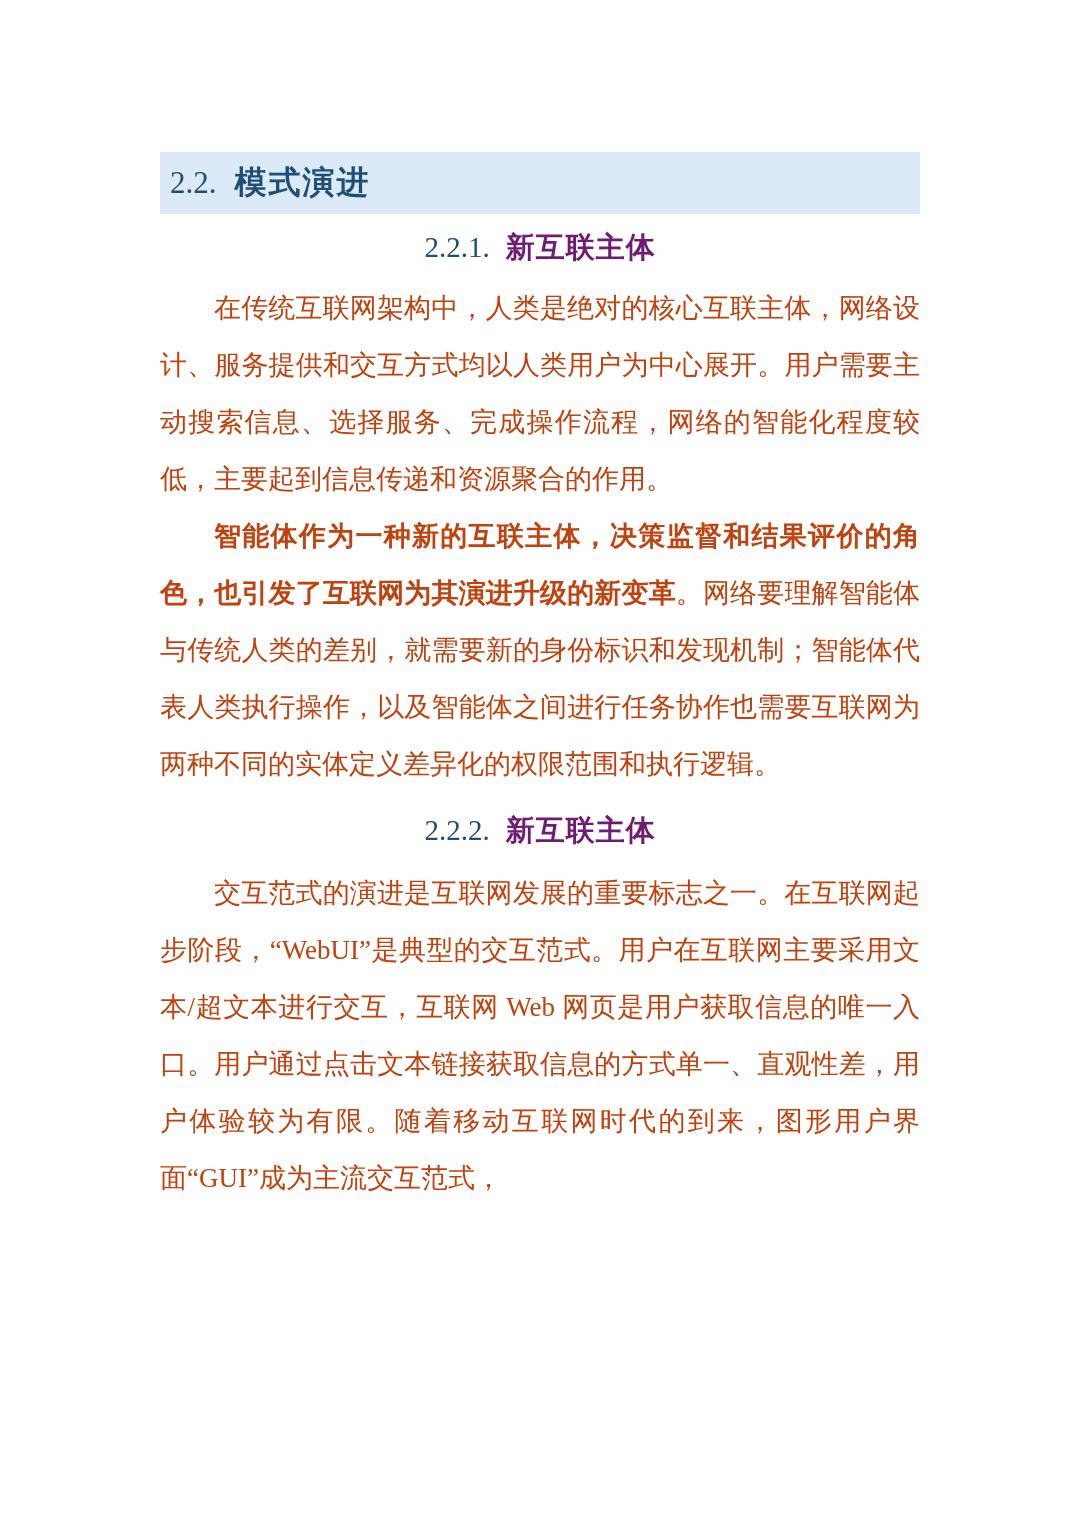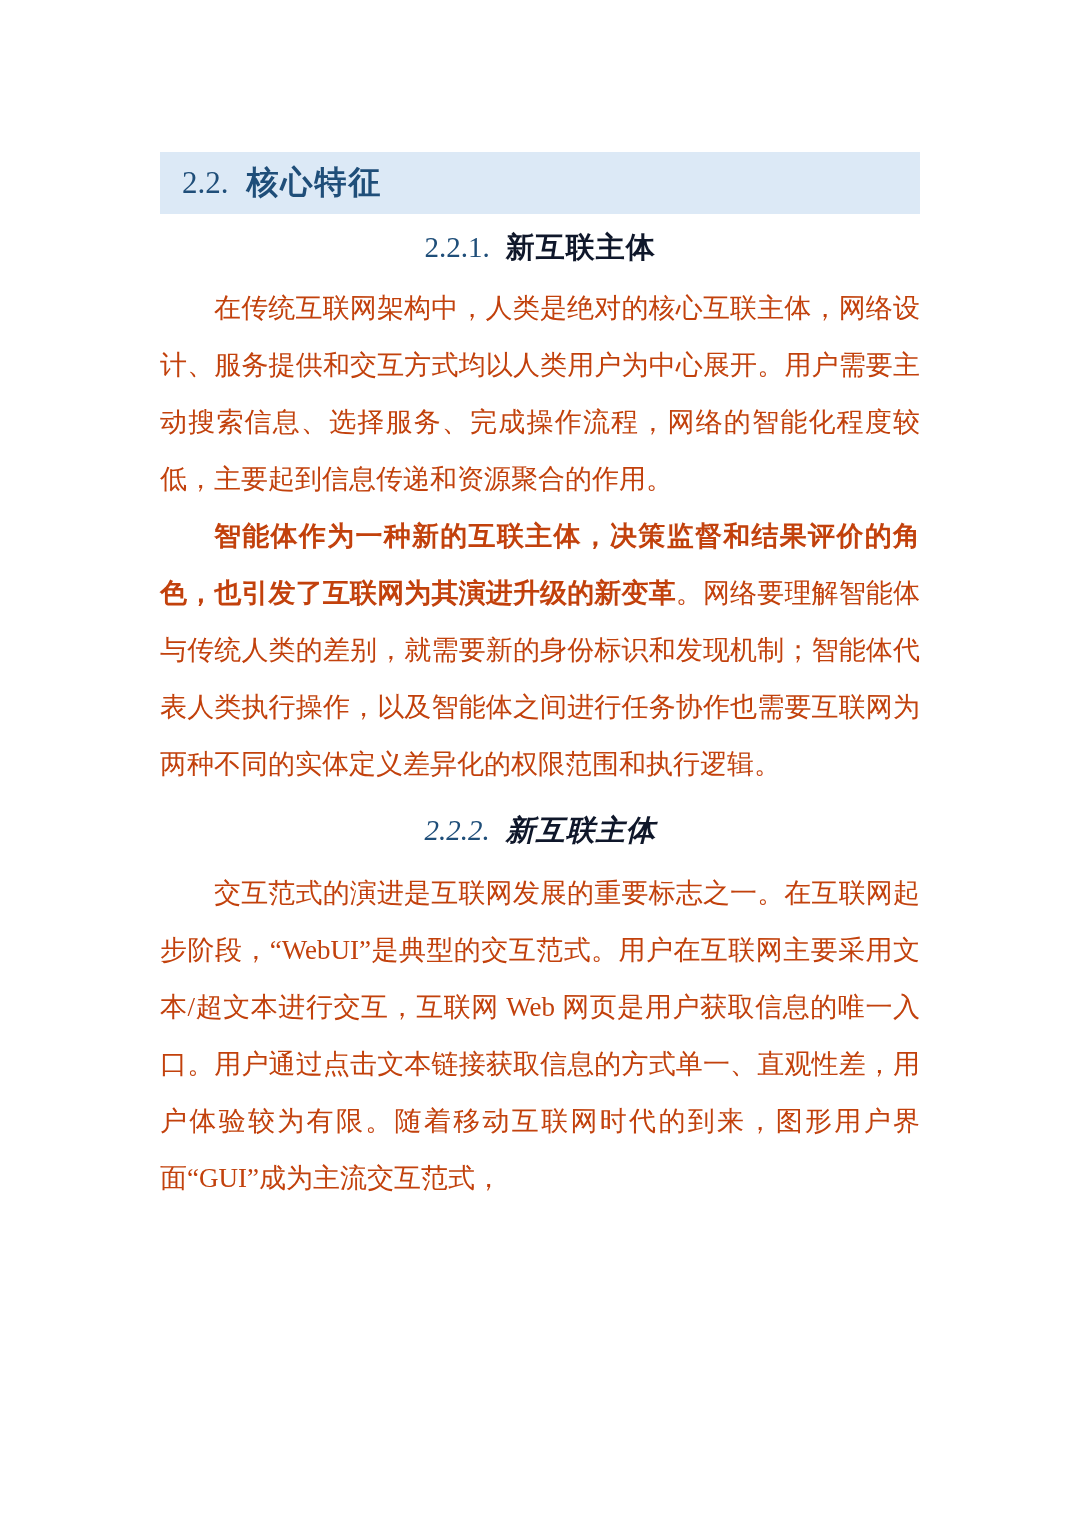--- a/index.html
+++ b/index.html
@@ -18,21 +18,21 @@
     font-family: "Liberation Serif", "DejaVu Serif", serif;
     color: #1c1c1c;
     overflow: hidden;
   }
   
   .heading-bar {
     background: #dce9f6;
     height: 62px;
     display: flex;
     align-items: center;
-    padding-left: 22px;
+    padding-left: 10px;
     box-sizing: border-box;
     margin-bottom: 8px;
   }
   .heading-bar .h-num {
     font-size: 31px;
     color: #1f4e79;
     margin-right: 18px;
     font-family: "Liberation Serif", "DejaVu Serif", serif;
   }
   .heading-bar .h-title {
@@ -51,28 +51,27 @@
   }
   .sub-heading .sh-num {
     font-size: 29px;
     color: #1f4e79;
     margin-right: 16px;
     font-family: "Liberation Serif", "DejaVu Serif", serif;
   }
   .sub-heading .sh-title {
     font-size: 29px;
     font-weight: 700;
-    color: #0f172a;
+    color: #701a75;
     font-family: "Liberation Sans", "DejaVu Sans", sans-serif;
     letter-spacing: 1px;
   }
   .sub-heading.second {
     margin-top: 18px;
     margin-bottom: 14px;
-    font-style: italic;
   }
   
   .body-p {
     font-size: 27px;
     line-height: 57px;
     text-align: justify;
     text-indent: 54px;
     margin: 0;
     color: #c2410c;
   }
@@ -80,21 +79,21 @@
     font-weight: 700;
   }
 </style>
 </head>
 <body>
 
 <div class="page">
 
   <div class="heading-bar">
     <span class="h-num">2.2.</span>
-    <span class="h-title">核心特征</span>
+    <span class="h-title">模式演进</span>
   </div>
 
   <div class="sub-heading">
     <span class="sh-num">2.2.1.</span>
     <span class="sh-title">新互联主体</span>
   </div>
 
   <p class="body-p">在传统互联网架构中，人类是绝对的核心互联主体，网络设计、服务提供和交互方式均以人类用户为中心展开。用户需要主动搜索信息、选择服务、完成操作流程，网络的智能化程度较低，主要起到信息传递和资源聚合的作用。</p>
 
 

